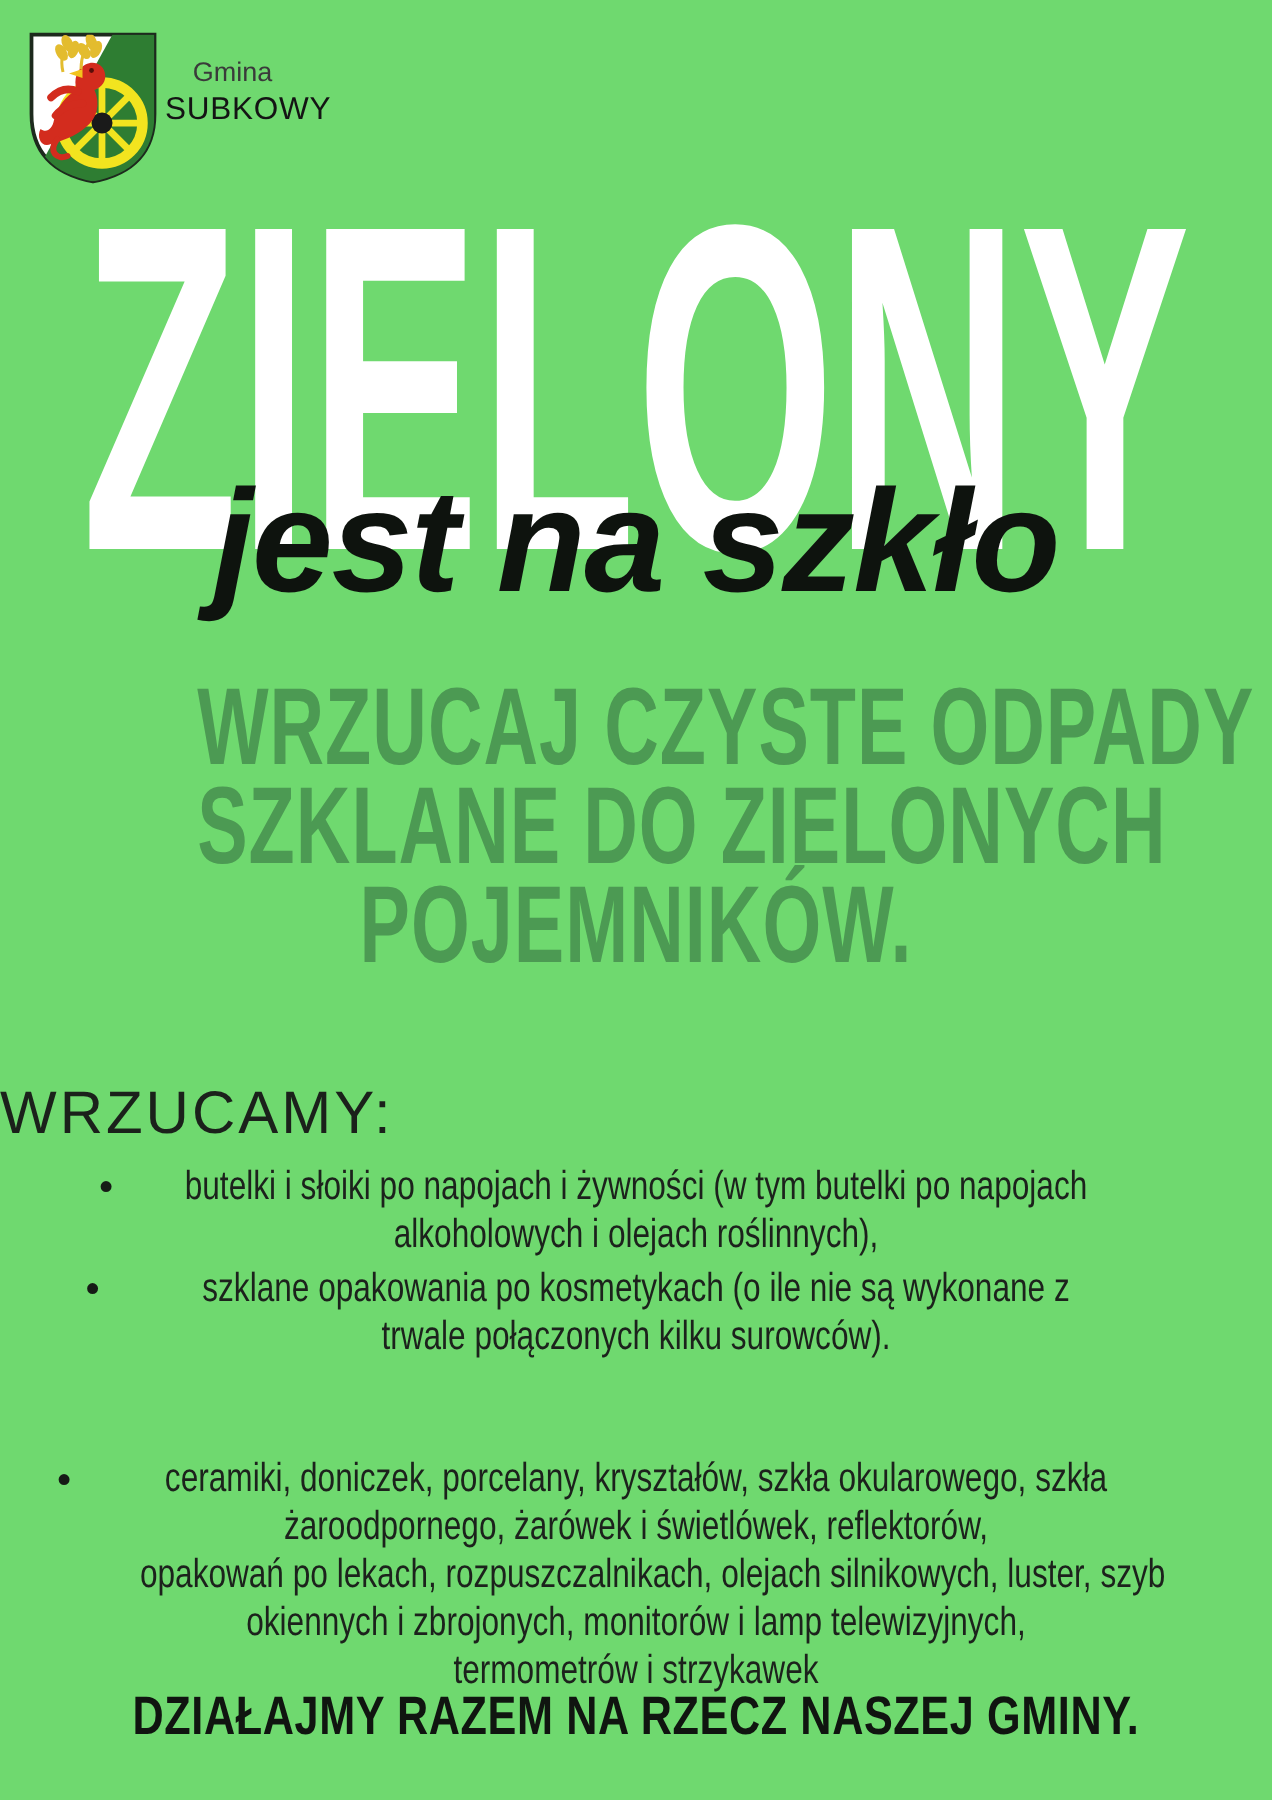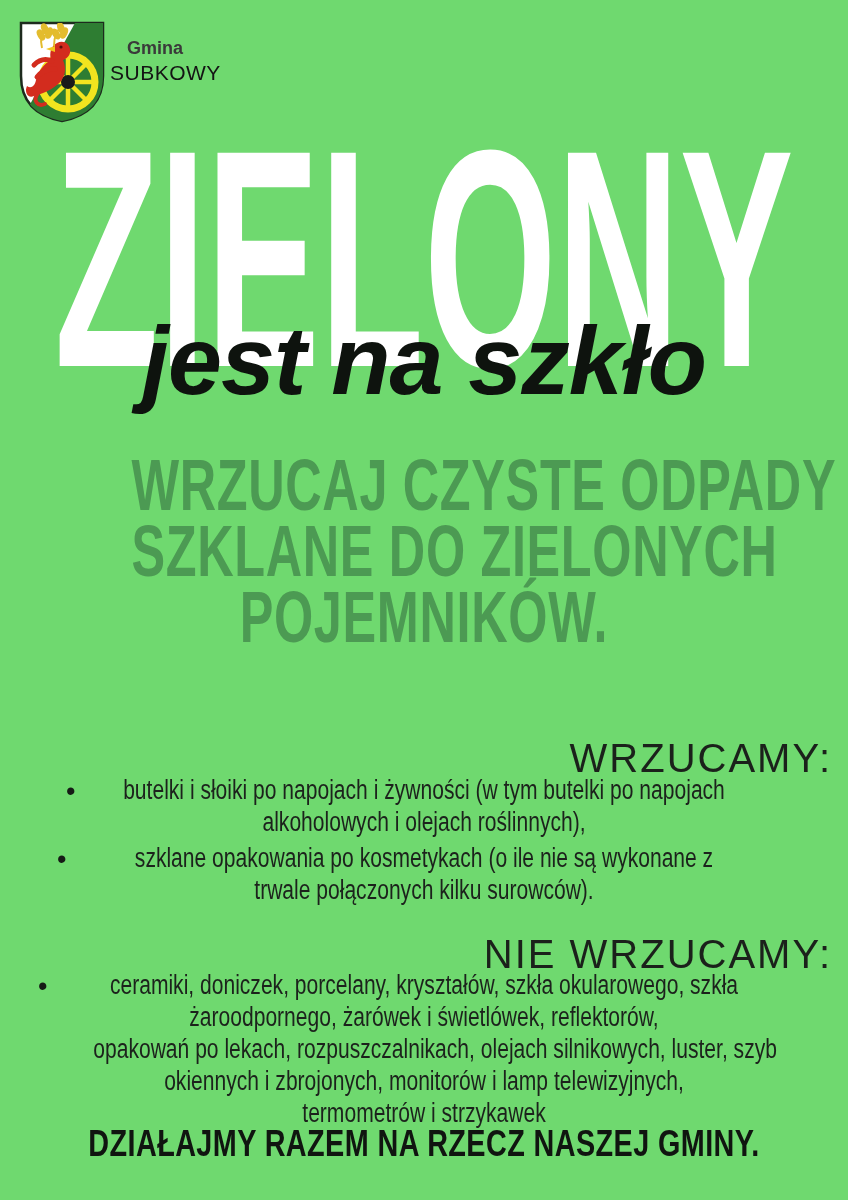--- a/index.html
+++ b/index.html
@@ -5,21 +5,21 @@
   html,body{margin:0;padding:0;background:#555;}
   .poster{
     position:relative;width:848px;height:1200px;overflow:hidden;
     background:#6FD96F;
     font-family:"Liberation Sans","DejaVu Sans",sans-serif;
   }
   
   .brand{position:absolute;left:18px;top:20px;display:flex;align-items:flex-start;}
   .crest{display:block;width:88px;height:104px;}
   .brand-text{margin-top:16px;margin-left:4px;width:90px;text-align:center;}
-  .brand-org{font-size:18px;line-height:24px;color:#3a3a3a;font-weight:bold;}
+  .brand-org{font-size:18px;line-height:24px;color:#3a3a3a;}
   .brand-muni{font-size:21px;line-height:26px;font-weight:normal;color:#141414;letter-spacing:.5px;}
   
   .hero-title{
     position:absolute;left:50%;top:104px;white-space:nowrap;
     font-size:310px;line-height:1;font-weight:bold;color:#ffffff;
     transform:translateX(-50%) scaleX(0.55);transform-origin:center top;
   }
   .hero-sub{
     position:absolute;left:50%;top:312px;white-space:nowrap;
     font-size:97px;line-height:1;font-weight:bold;color:#0e130e;
@@ -27,21 +27,21 @@
   }
   
   .lead{
     position:absolute;left:0;right:0;top:452px;text-align:center;
     font-size:73px;line-height:66px;font-weight:bold;color:#4C9A53;
     transform:scaleX(0.69);transform-origin:center top;letter-spacing:1px;
     white-space:nowrap;
   }
   
   .sec-head{
-    position:absolute;left:0;right:0;margin:16px;text-align:right;
+    position:absolute;left:0;right:0;margin:0;text-align:left;
     font-size:40px;line-height:48px;font-weight:400;color:#1B211B;
     letter-spacing:2px;white-space:nowrap;
   }
   .h-wrzucamy{top:718px;}
   .h-nie{top:914px;}
   
   .list{position:absolute;left:0;right:0;}
   .list1{top:774px;}
   .list2{top:969px;}
   .item{position:relative;}
@@ -140,21 +140,20 @@
     </div>
     <div class="item">
       <span class="bullet b2">•</span>
       <div class="lines">
         <div class="ln">szklane opakowania po kosmetykach (o ile nie są wykonane z</div>
         <div class="ln">trwale połączonych kilku surowców).</div>
       </div>
     </div>
   </div>
 
-  <h2 class="sec-head h-nie">NIE WRZUCAMY:</h2>
   <div class="list list2">
     <div class="item">
       <span class="bullet b3">•</span>
       <div class="lines">
         <div class="ln">ceramiki, doniczek, porcelany, kryształów, szkła okularowego, szkła</div>
         <div class="ln">żaroodpornego, żarówek i świetlówek, reflektorów,</div>
         <div class="ln">opakowań po lekach, rozpuszczalnikach, olejach silnikowych, luster, szyb</div>
         <div class="ln">okiennych i zbrojonych, monitorów i lamp telewizyjnych,</div>
         <div class="ln">termometrów i strzykawek</div>
       </div>

